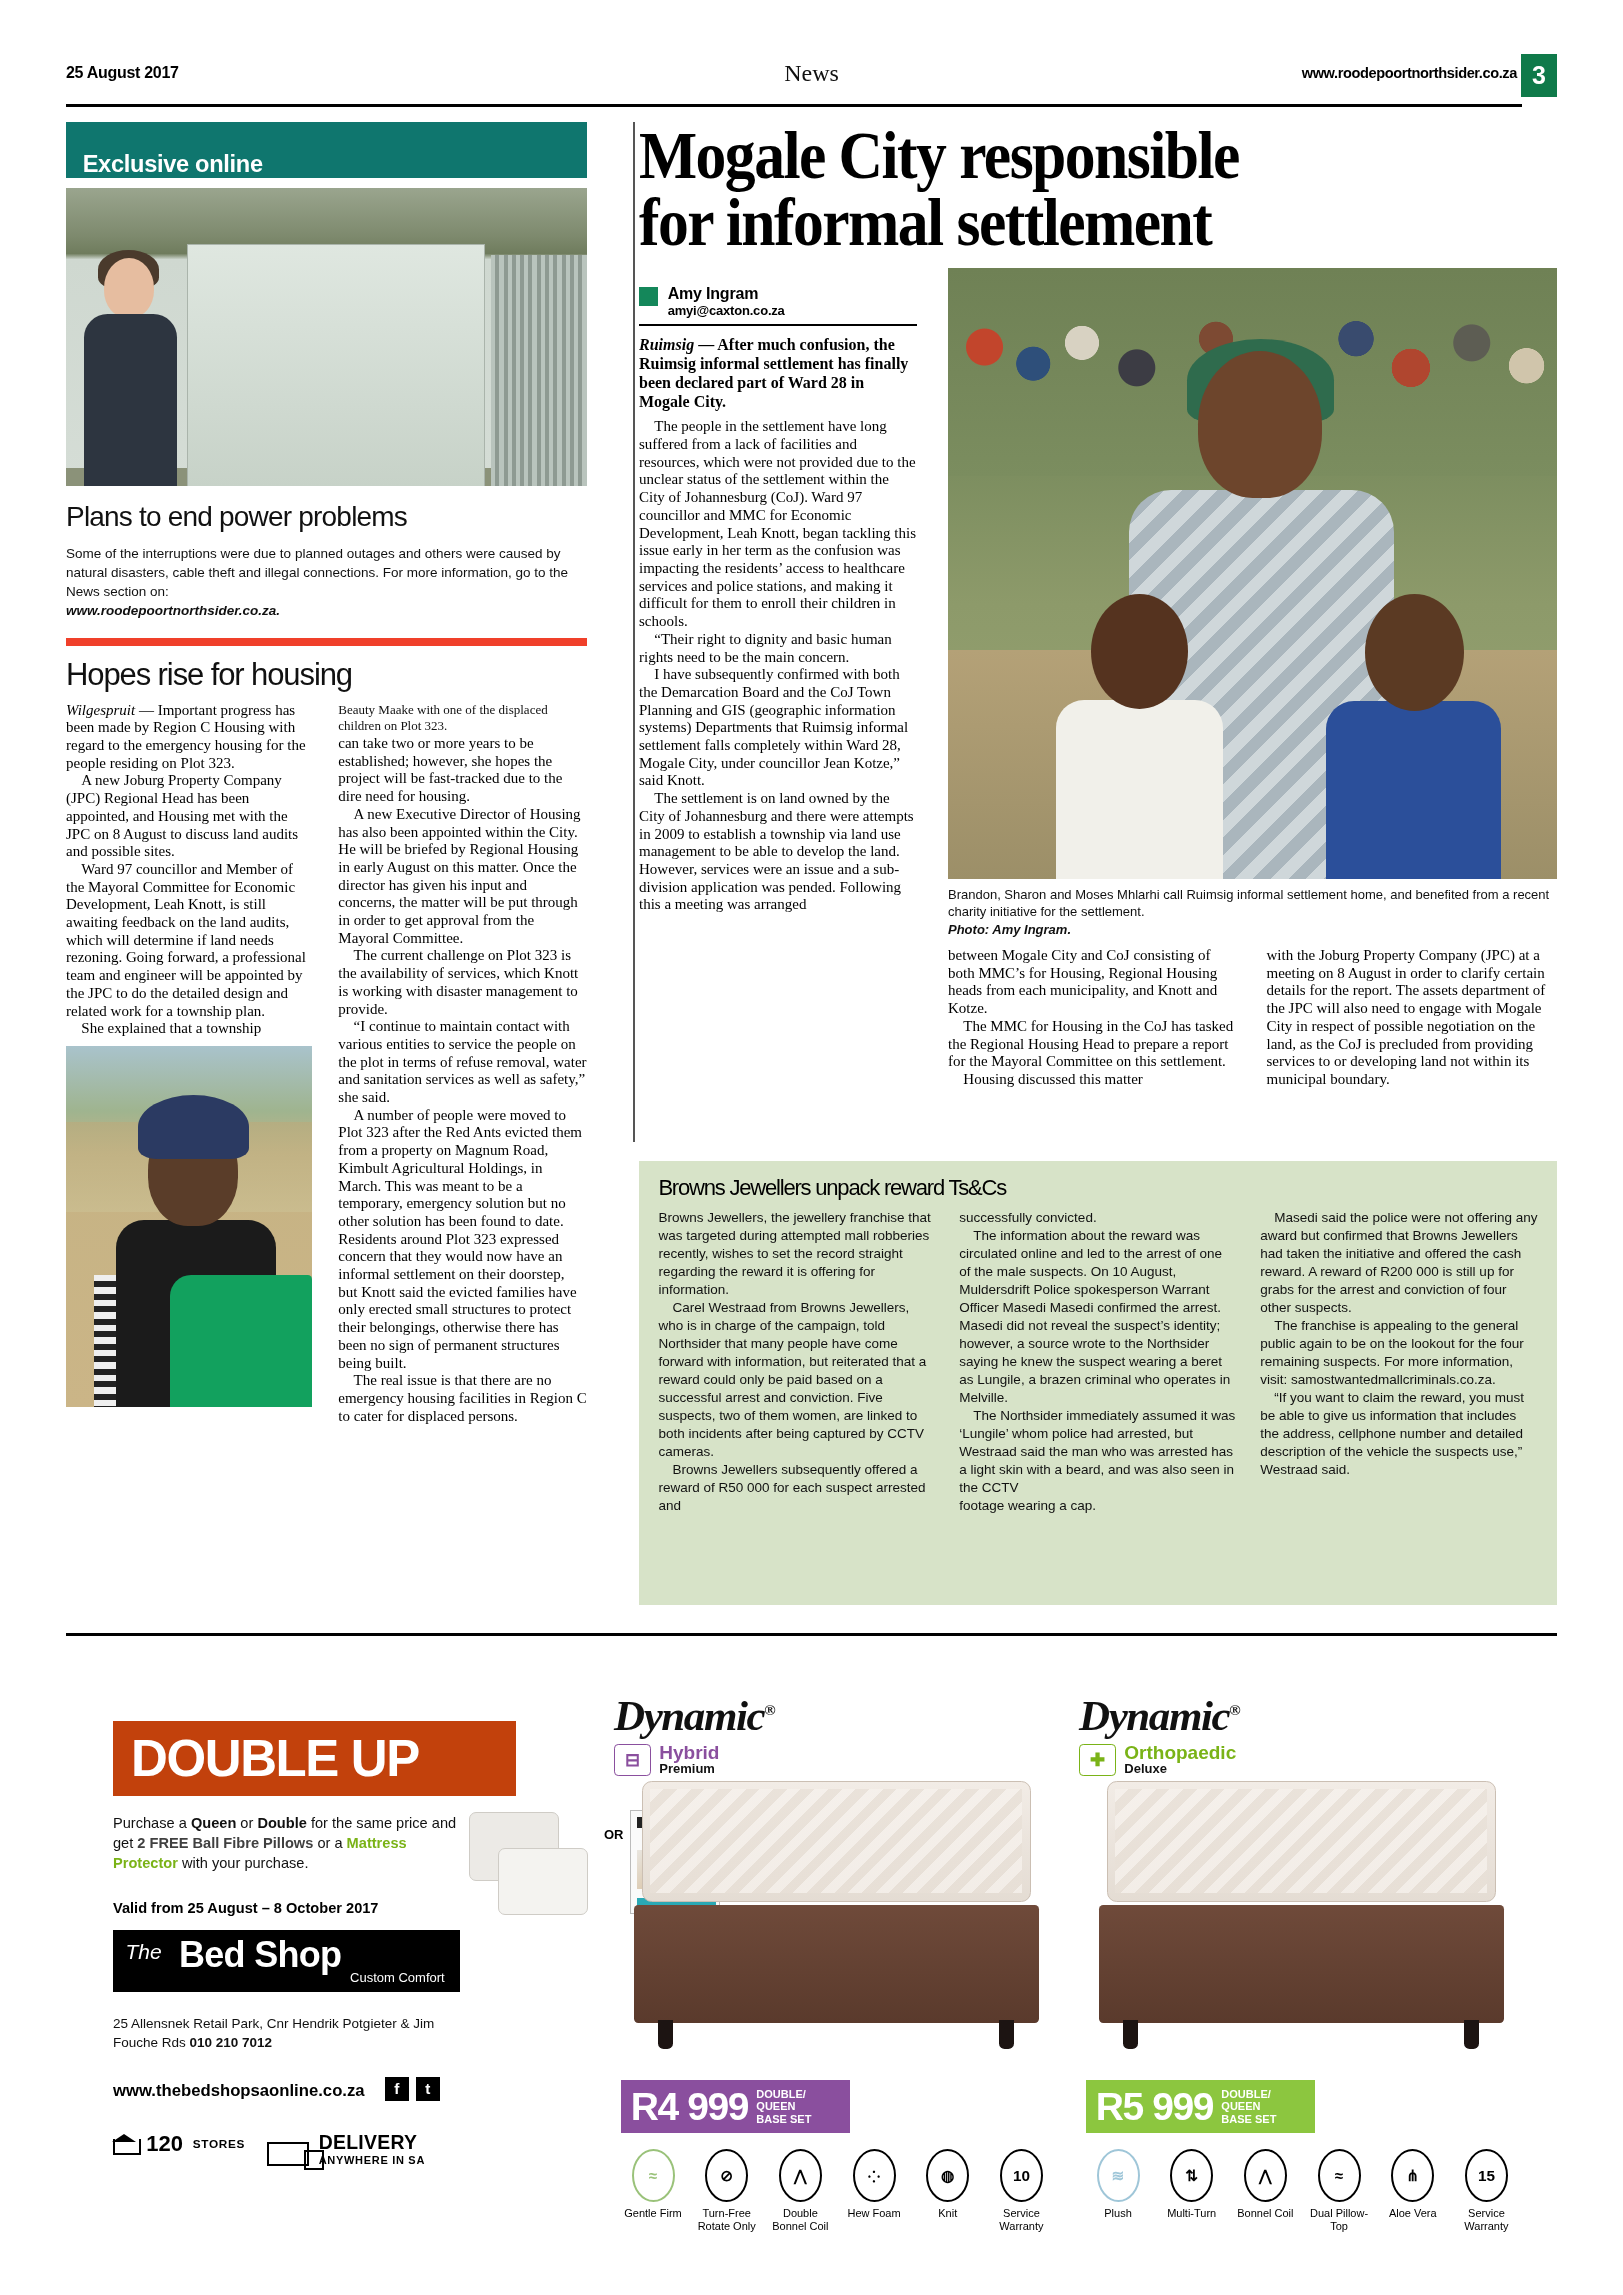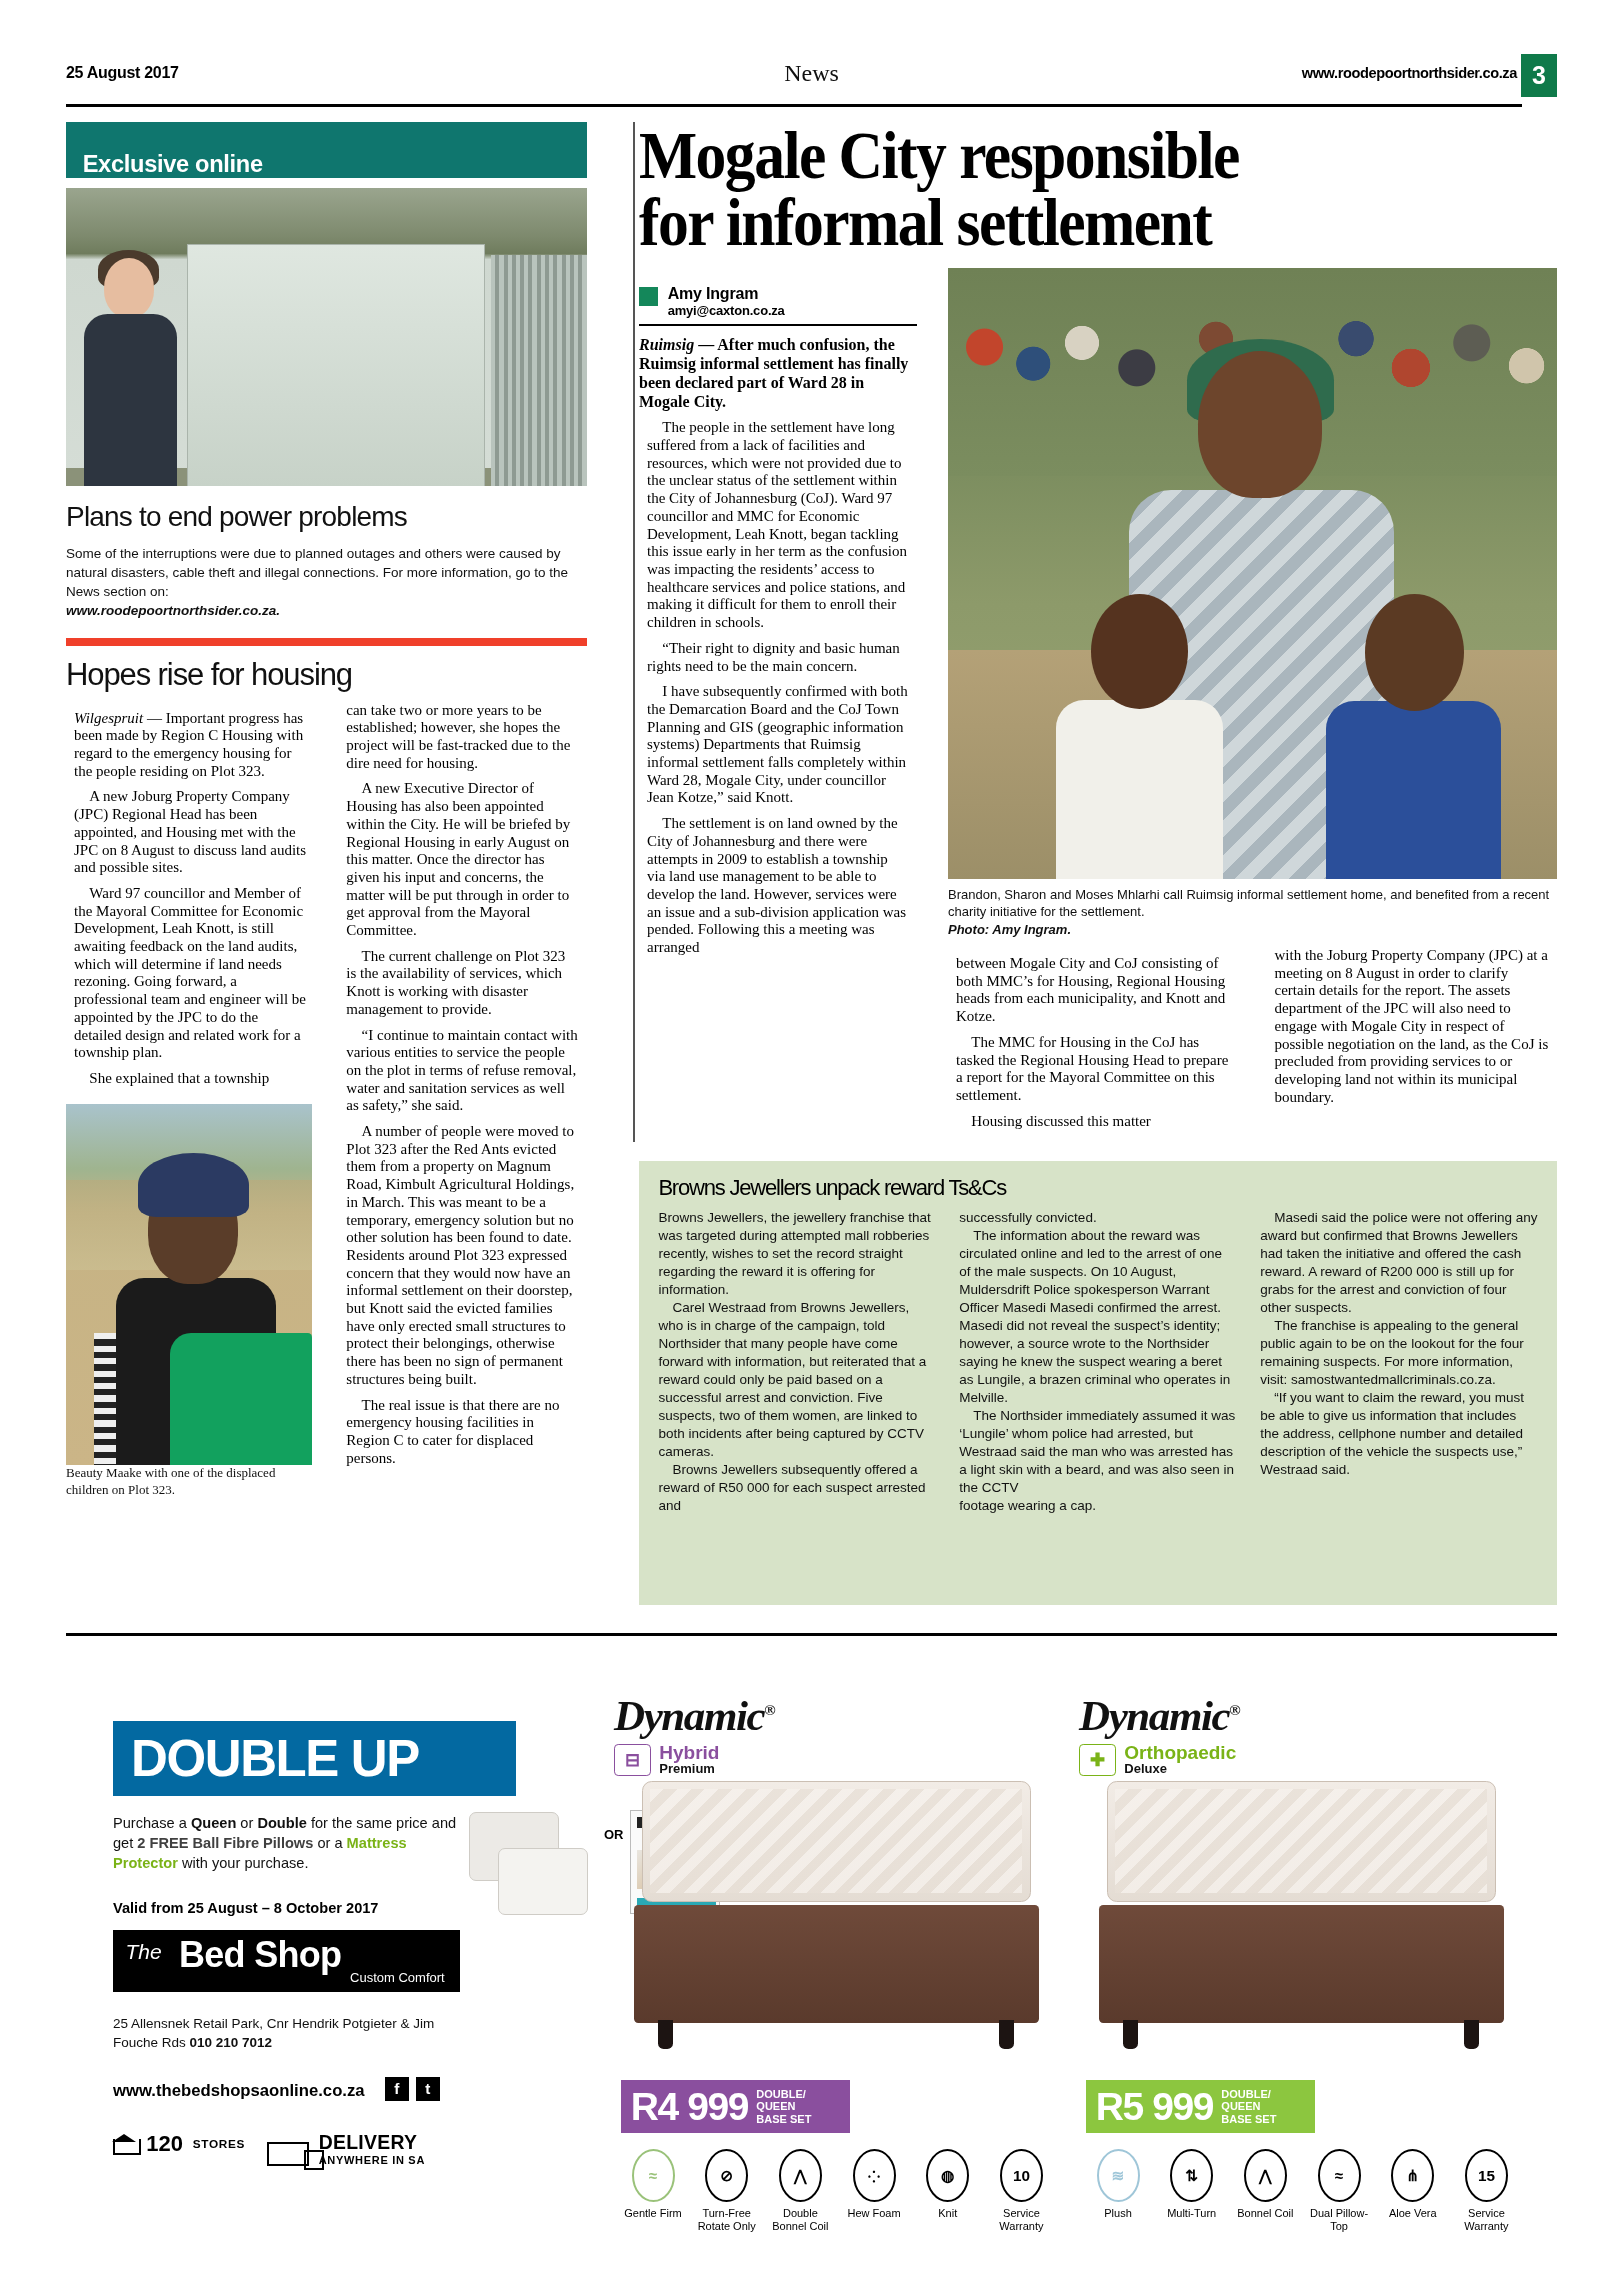--- a/index.html
+++ b/index.html
@@ -55,21 +55,21 @@
   .lede { font-size:13.5px; line-height:19px; margin-top:11px; color:#111; }
   .lede b { font-style:italic; font-weight:bold; }
 
   .red-rule { width:521px; height:8.3px; background:#f0402a; margin-top:18px; }
 
   .hl2 { font-size:31px; margin-top:11px; letter-spacing:-1.1px; color:#111; }
 
   .two-col { column-count:2; column-gap:23.6px; margin-top:8.3px; width:521px; }
   .serif { font-family:"Liberation Serif", serif; font-size:15px; line-height:17.7px;
            text-align:left; color:#000; }
-  .serif p { text-indent:15.3px; margin:8px; }
+  .serif p { text-indent:15.3px; margin:0; }
   .serif p.first { text-indent:0; }
   .serif i { font-style:italic; }
 
   .ph2 { width:246px; height:361px; margin:8.3px 0 0 0; float:left; }
   .ph2 .bg { position:absolute; inset:0;
     background:linear-gradient(180deg,#a9c3cc 0%,#9fb48f 18%,#c6b384 30%,#cbb587 100%); }
   .ph2 .scrub { position:absolute; left:0; top:76px; width:100%; height:90px;
     background:linear-gradient(180deg,#b9ab7d,#cbbf92); opacity:.7; }
   .ph2 .head { position:absolute; left:82px; top:69px; width:90px; height:111px;
     border-radius:50% 50% 44% 44%; background:#5a3d29; }
@@ -158,21 +158,21 @@
   .browns .cols { column-count:3; column-gap:23.6px; padding:8.3px 19.4px 0 19.4px; }
   .browns .bc { font-size:13.5px; line-height:18px; color:#111; }
   .browns .bc p { text-indent:14px; margin:0; }
   .browns .bc p.first { text-indent:0; }
 
   
   .ad { position:absolute; left:66px; top:1652px; width:1491px; height:597px; }
   .ad-toprule { position:absolute; left:0; top:-19.4px; width:1491px; height:3.5px; background:#000; }
 
   .dbl-banner { position:absolute; left:47px; top:69px; width:403px; height:75px;
-                background:#0369a1; display:flex; align-items:center; }
+                background:#c2410c; display:flex; align-items:center; }
   .dbl-banner span { color:#fff; font-size:51px; font-weight:bold; letter-spacing:-1.4px;
                      padding-left:18px; }
   .ad-copy { position:absolute; left:47px; top:161px; width:361px;
              font-size:14.6px; line-height:20px; color:#111; }
   .ad-copy b { font-weight:bold; }
   .ad-copy .pur { color:#404040; font-weight:bold; }
   .ad-copy .grn { color:#7ab317; font-weight:bold; }
   .ad-valid { position:absolute; left:47px; top:248px; font-size:14.6px; font-weight:bold; }
 
   .pillows { position:absolute; left:403px; top:160px; width:132px; height:104px; }

